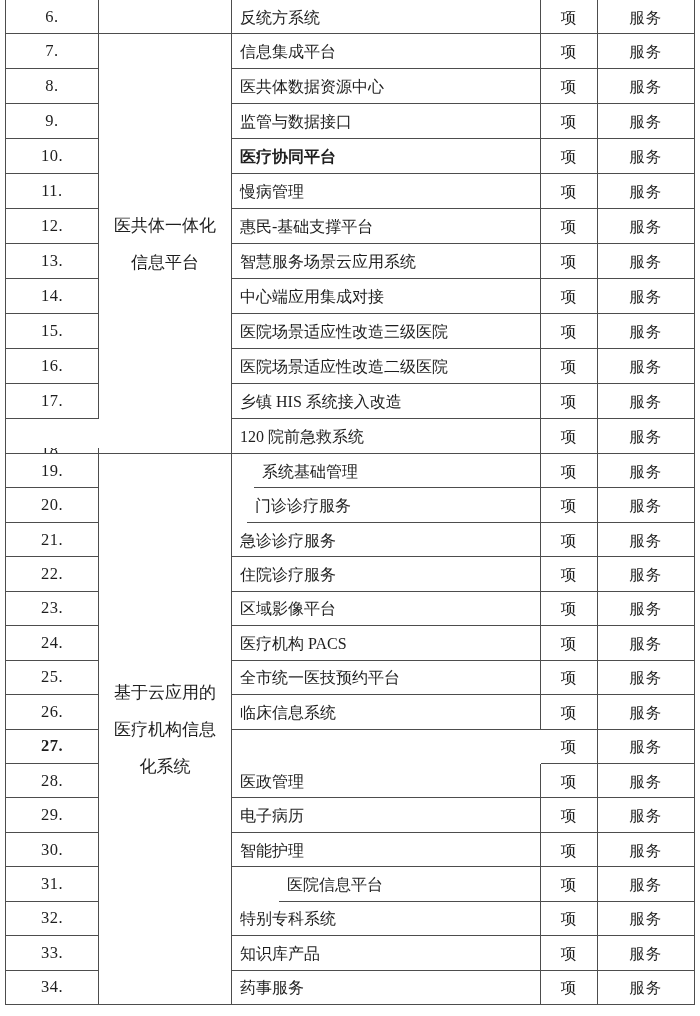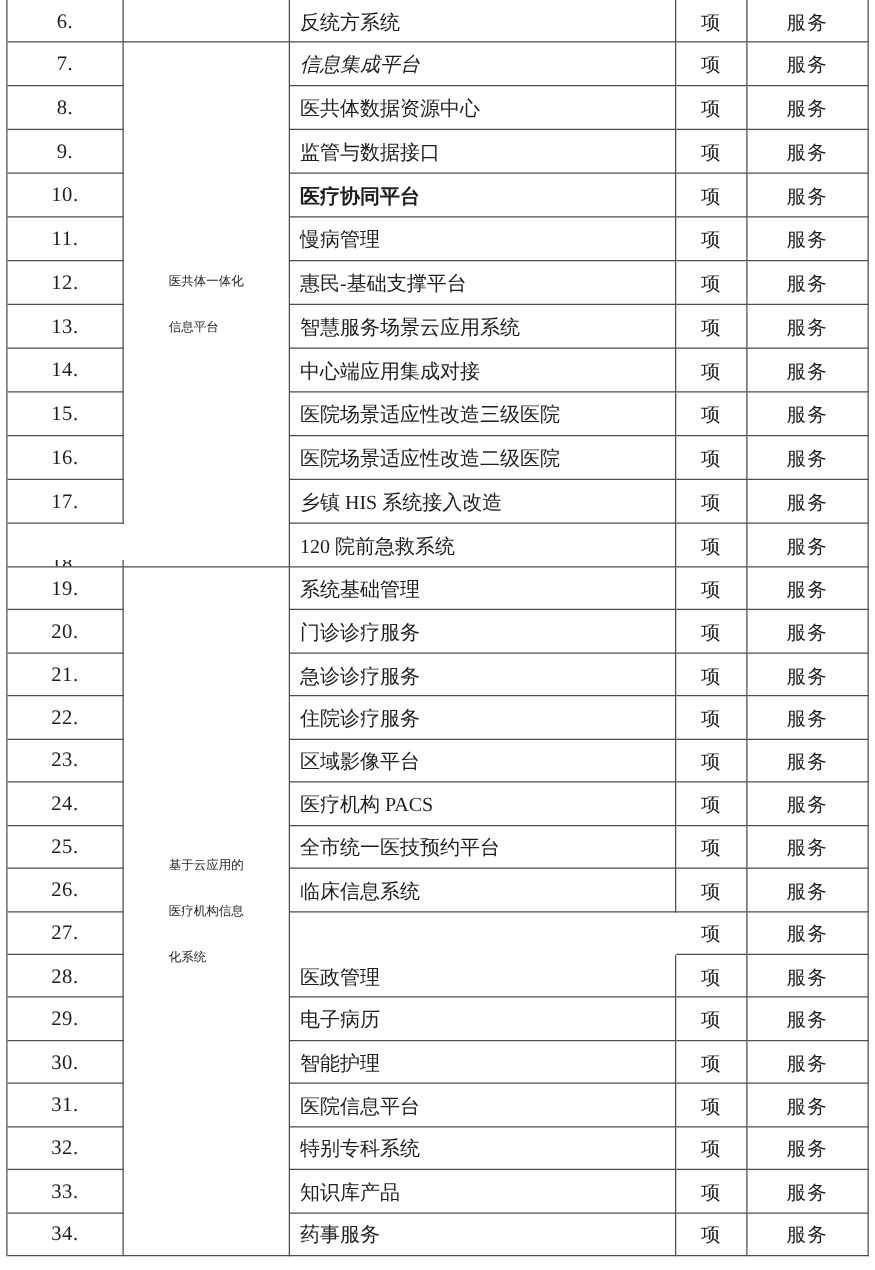--- a/index.html
+++ b/index.html
@@ -37,21 +37,22 @@
     box-sizing:border-box;
     overflow:hidden;
   }
   .no-cell{
     justify-content:center;
     font-size:16.5px;
     letter-spacing:0.5px;
   }
   .category-cell{
     justify-content:center;
-    font-size:10px;
+    text-align:center;
+    font-size:17px;
     line-height:37px;
     white-space:pre-line;
   }
   .name-cell{
     justify-content:flex-start;
     padding-left:8px;
     padding-top:3px;
     font-size:16px;
   }
   .unit-cell,.type-cell{
@@ -69,21 +70,21 @@
       <div class="cell category-cell" style="grid-area: 1 / 2 / span 1;"></div>
       <div class="cell no-cell" style="grid-area: 1 / 1;">6.</div>
       <div class="cell name-cell" style="grid-area: 1 / 3;">反统方系统</div>
       <div class="cell unit-cell" style="grid-area: 1 / 4;">项</div>
       <div class="cell type-cell" style="grid-area: 1 / 5;">服务</div>
     </div>
     <div class="group" style="height: 420px; grid-template-rows: repeat(12, 1fr);">
       <div class="cell category-cell" style="grid-area: 1 / 2 / span 12;">医共体一体化
 信息平台</div>
       <div class="cell no-cell" style="grid-area: 1 / 1;">7.</div>
-      <div class="cell name-cell" style="grid-area: 1 / 3; font-style: italic;">信息集成平台</div>
+      <div class="cell name-cell" style="grid-area: 1 / 3;">信息集成平台</div>
       <div class="cell unit-cell" style="grid-area: 1 / 4;">项</div>
       <div class="cell type-cell" style="grid-area: 1 / 5;">服务</div>
       <div class="cell no-cell" style="grid-area: 2 / 1;">8.</div>
       <div class="cell name-cell" style="grid-area: 2 / 3;">医共体数据资源中心</div>
       <div class="cell unit-cell" style="grid-area: 2 / 4;">项</div>
       <div class="cell type-cell" style="grid-area: 2 / 5;">服务</div>
       <div class="cell no-cell" style="grid-area: 3 / 1;">9.</div>
       <div class="cell name-cell" style="grid-area: 3 / 3;">监管与数据接口</div>
       <div class="cell unit-cell" style="grid-area: 3 / 4;">项</div>
       <div class="cell type-cell" style="grid-area: 3 / 5;">服务</div>
@@ -122,25 +123,25 @@
       <div class="cell no-cell" style="grid-area: 12 / 1; margin-top: 29px;">18.</div>
       <div class="cell name-cell" style="grid-area: 12 / 3;">120 院前急救系统</div>
       <div class="cell unit-cell" style="grid-area: 12 / 4;">项</div>
       <div class="cell type-cell" style="grid-area: 12 / 5;">服务</div>
     </div>
     <div class="group" style="height: 551px; grid-template-rows: repeat(16, 1fr);">
       <div class="cell category-cell" style="grid-area: 1 / 2 / span 16;">基于云应用的
 医疗机构信息
 化系统</div>
       <div class="cell no-cell" style="grid-area: 1 / 1;">19.</div>
-      <div class="cell name-cell" style="grid-area: 1 / 3;">系统基础管理</div>
+      <div class="cell name-cell" style="grid-area: 1 / 3; margin-left: 22px;">系统基础管理</div>
       <div class="cell unit-cell" style="grid-area: 1 / 4;">项</div>
       <div class="cell type-cell" style="grid-area: 1 / 5;">服务</div>
       <div class="cell no-cell" style="grid-area: 2 / 1;">20.</div>
-      <div class="cell name-cell" style="grid-area: 2 / 3;">门诊诊疗服务</div>
+      <div class="cell name-cell" style="grid-area: 2 / 3; margin-left: 15px;">门诊诊疗服务</div>
       <div class="cell unit-cell" style="grid-area: 2 / 4;">项</div>
       <div class="cell type-cell" style="grid-area: 2 / 5;">服务</div>
       <div class="cell no-cell" style="grid-area: 3 / 1;">21.</div>
       <div class="cell name-cell" style="grid-area: 3 / 3;">急诊诊疗服务</div>
       <div class="cell unit-cell" style="grid-area: 3 / 4;">项</div>
       <div class="cell type-cell" style="grid-area: 3 / 5;">服务</div>
       <div class="cell no-cell" style="grid-area: 4 / 1;">22.</div>
       <div class="cell name-cell" style="grid-area: 4 / 3;">住院诊疗服务</div>
       <div class="cell unit-cell" style="grid-area: 4 / 4;">项</div>
       <div class="cell type-cell" style="grid-area: 4 / 5;">服务</div>
@@ -153,37 +154,37 @@
       <div class="cell unit-cell" style="grid-area: 6 / 4;">项</div>
       <div class="cell type-cell" style="grid-area: 6 / 5;">服务</div>
       <div class="cell no-cell" style="grid-area: 7 / 1;">25.</div>
       <div class="cell name-cell" style="grid-area: 7 / 3;">全市统一医技预约平台</div>
       <div class="cell unit-cell" style="grid-area: 7 / 4;">项</div>
       <div class="cell type-cell" style="grid-area: 7 / 5;">服务</div>
       <div class="cell no-cell" style="grid-area: 8 / 1;">26.</div>
       <div class="cell name-cell" style="grid-area: 8 / 3;">临床信息系统</div>
       <div class="cell unit-cell" style="grid-area: 8 / 4;">项</div>
       <div class="cell type-cell" style="grid-area: 8 / 5;">服务</div>
-      <div class="cell no-cell" style="grid-area: 9 / 1;">27.</div>
+      <div class="cell no-cell" style="grid-area: 9 / 1; font-weight: bold;">27.</div>
       <div class="cell unit-cell" style="grid-area: 9 / 4;">项</div>
       <div class="cell type-cell" style="grid-area: 9 / 5;">服务</div>
       <div class="cell no-cell" style="grid-area: 10 / 1;">28.</div>
       <div class="cell name-cell" style="grid-area: 10 / 3;">医政管理</div>
       <div class="cell unit-cell" style="grid-area: 10 / 4;">项</div>
       <div class="cell type-cell" style="grid-area: 10 / 5;">服务</div>
       <div class="cell no-cell" style="grid-area: 11 / 1;">29.</div>
       <div class="cell name-cell" style="grid-area: 11 / 3;">电子病历</div>
       <div class="cell unit-cell" style="grid-area: 11 / 4;">项</div>
       <div class="cell type-cell" style="grid-area: 11 / 5;">服务</div>
       <div class="cell no-cell" style="grid-area: 12 / 1;">30.</div>
       <div class="cell name-cell" style="grid-area: 12 / 3;">智能护理</div>
       <div class="cell unit-cell" style="grid-area: 12 / 4;">项</div>
       <div class="cell type-cell" style="grid-area: 12 / 5;">服务</div>
       <div class="cell no-cell" style="grid-area: 13 / 1;">31.</div>
-      <div class="cell name-cell" style="grid-area: 13 / 3;">医院信息平台</div>
+      <div class="cell name-cell" style="grid-area: 13 / 3; margin-left: 47px;">医院信息平台</div>
       <div class="cell unit-cell" style="grid-area: 13 / 4;">项</div>
       <div class="cell type-cell" style="grid-area: 13 / 5;">服务</div>
       <div class="cell no-cell" style="grid-area: 14 / 1;">32.</div>
       <div class="cell name-cell" style="grid-area: 14 / 3;">特别专科系统</div>
       <div class="cell unit-cell" style="grid-area: 14 / 4;">项</div>
       <div class="cell type-cell" style="grid-area: 14 / 5;">服务</div>
       <div class="cell no-cell" style="grid-area: 15 / 1;">33.</div>
       <div class="cell name-cell" style="grid-area: 15 / 3;">知识库产品</div>
       <div class="cell unit-cell" style="grid-area: 15 / 4;">项</div>
       <div class="cell type-cell" style="grid-area: 15 / 5;">服务</div>

